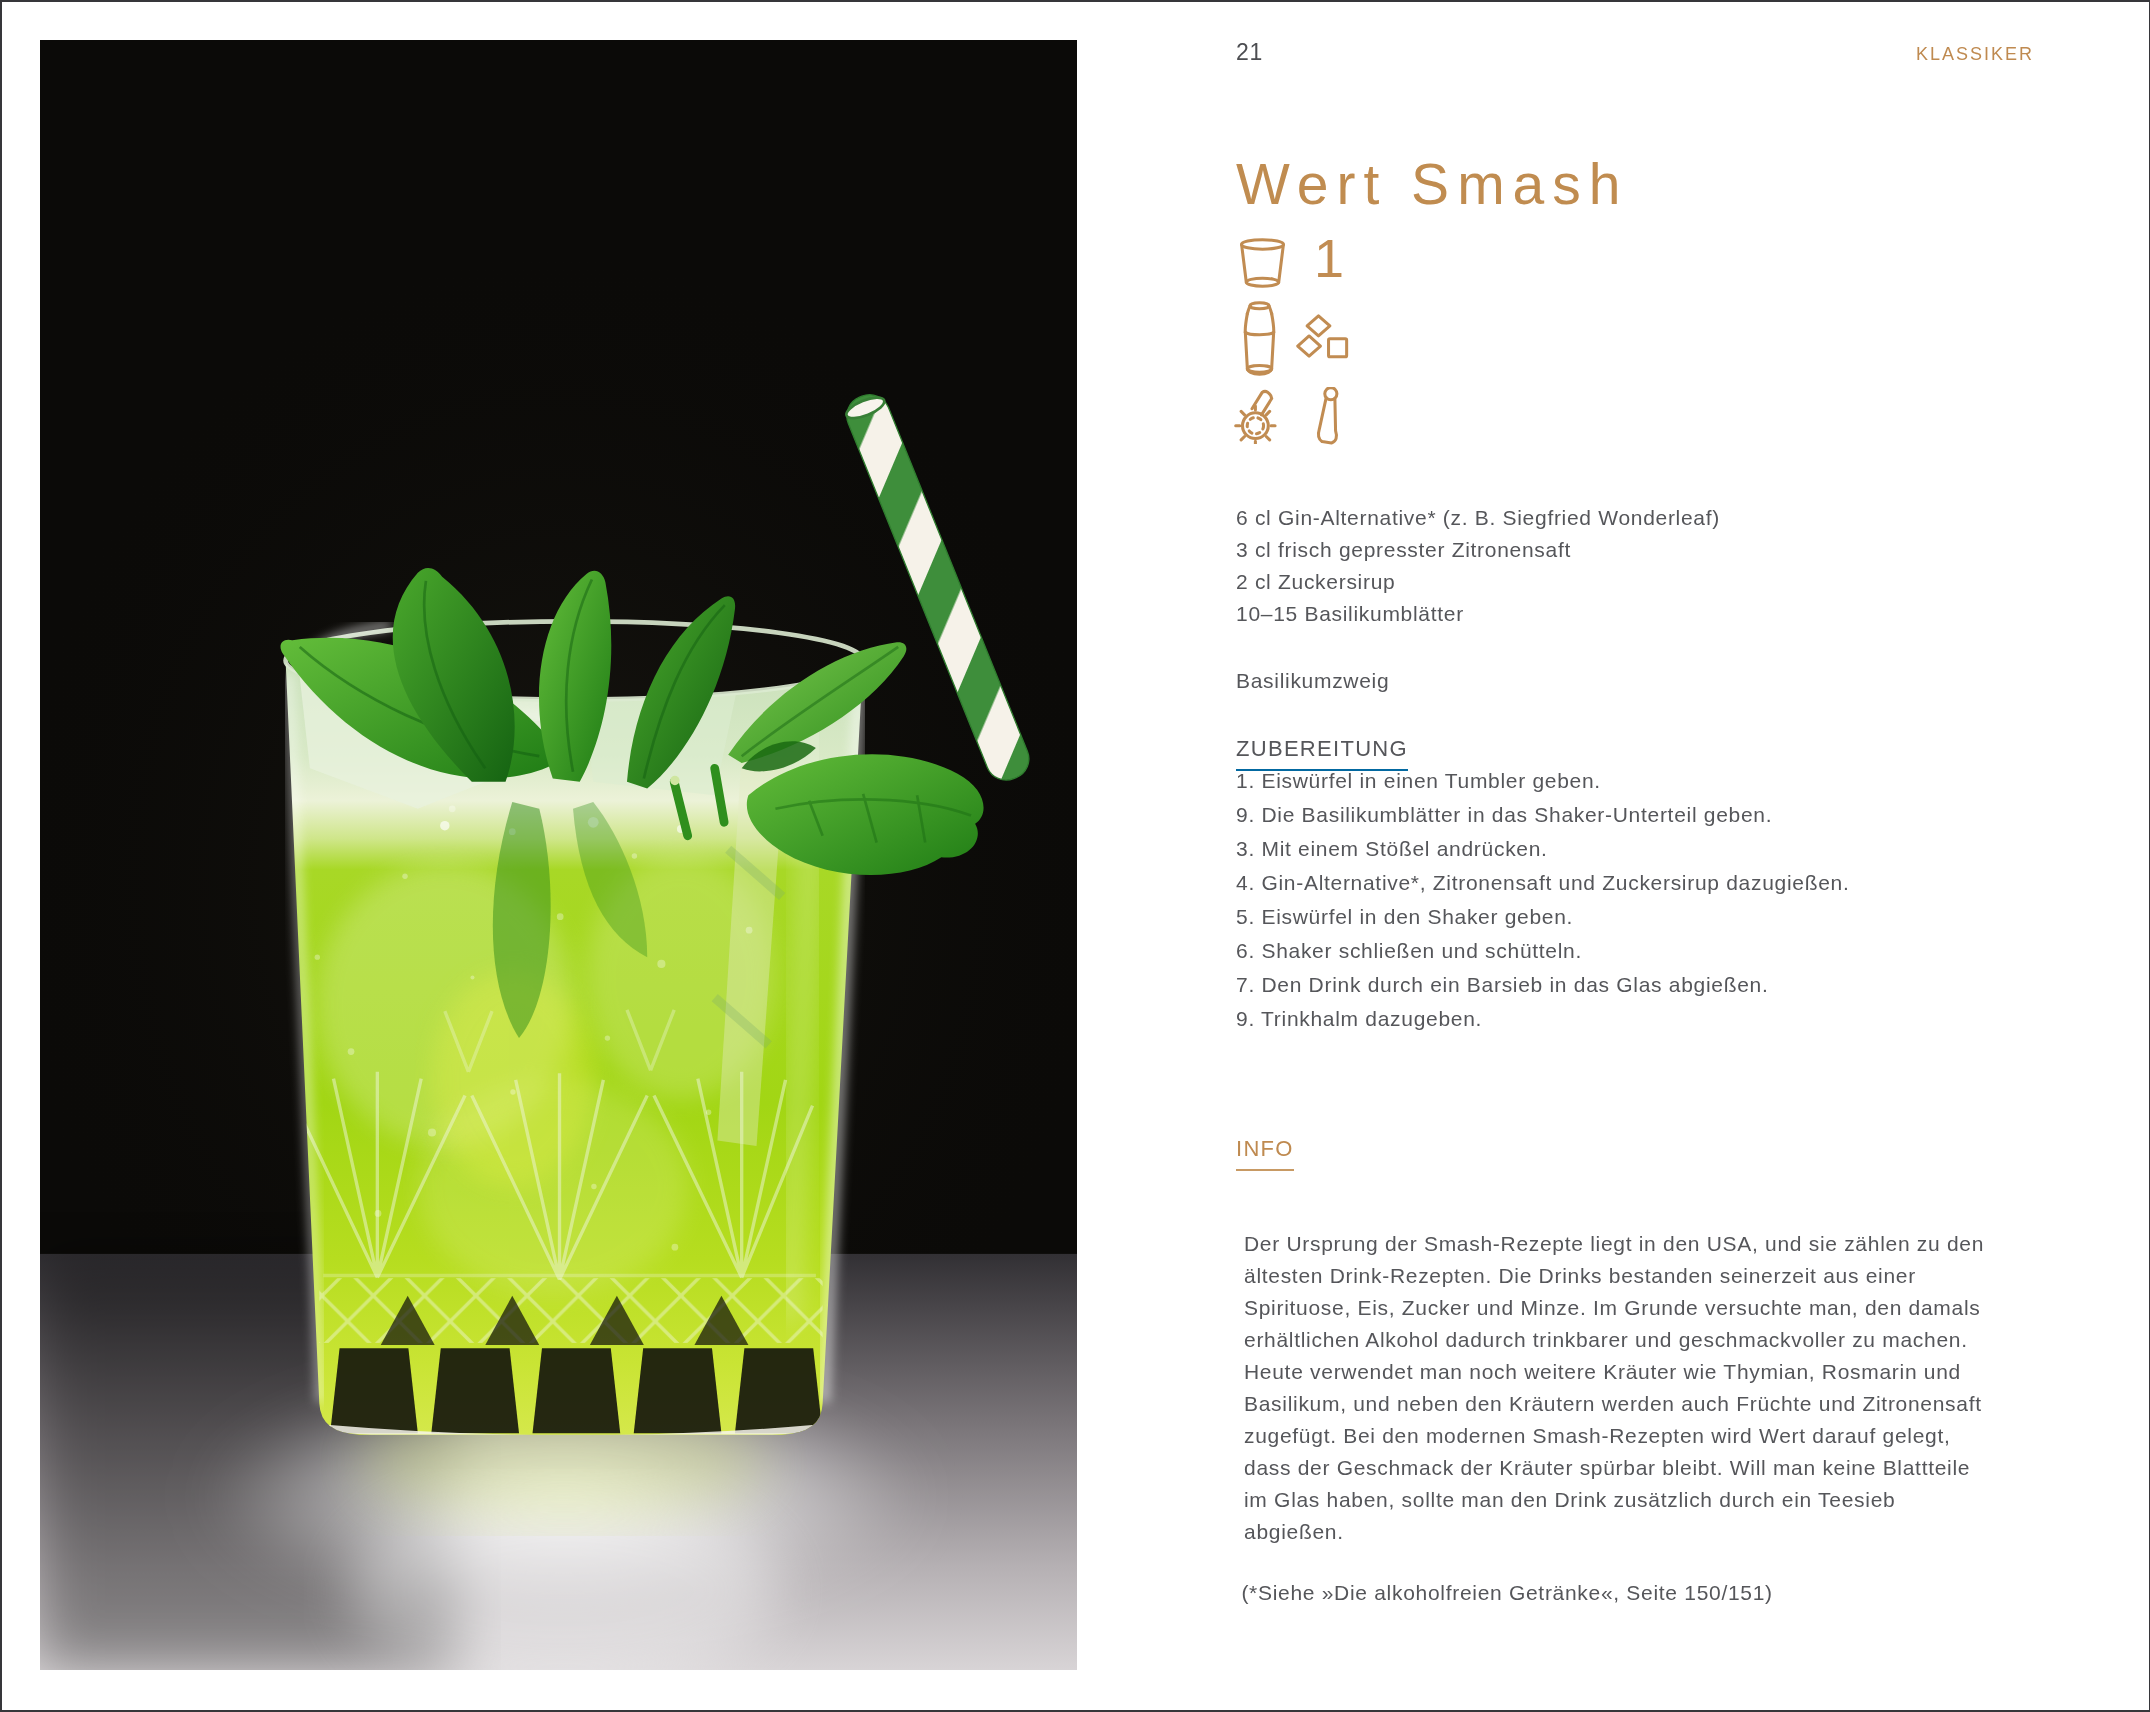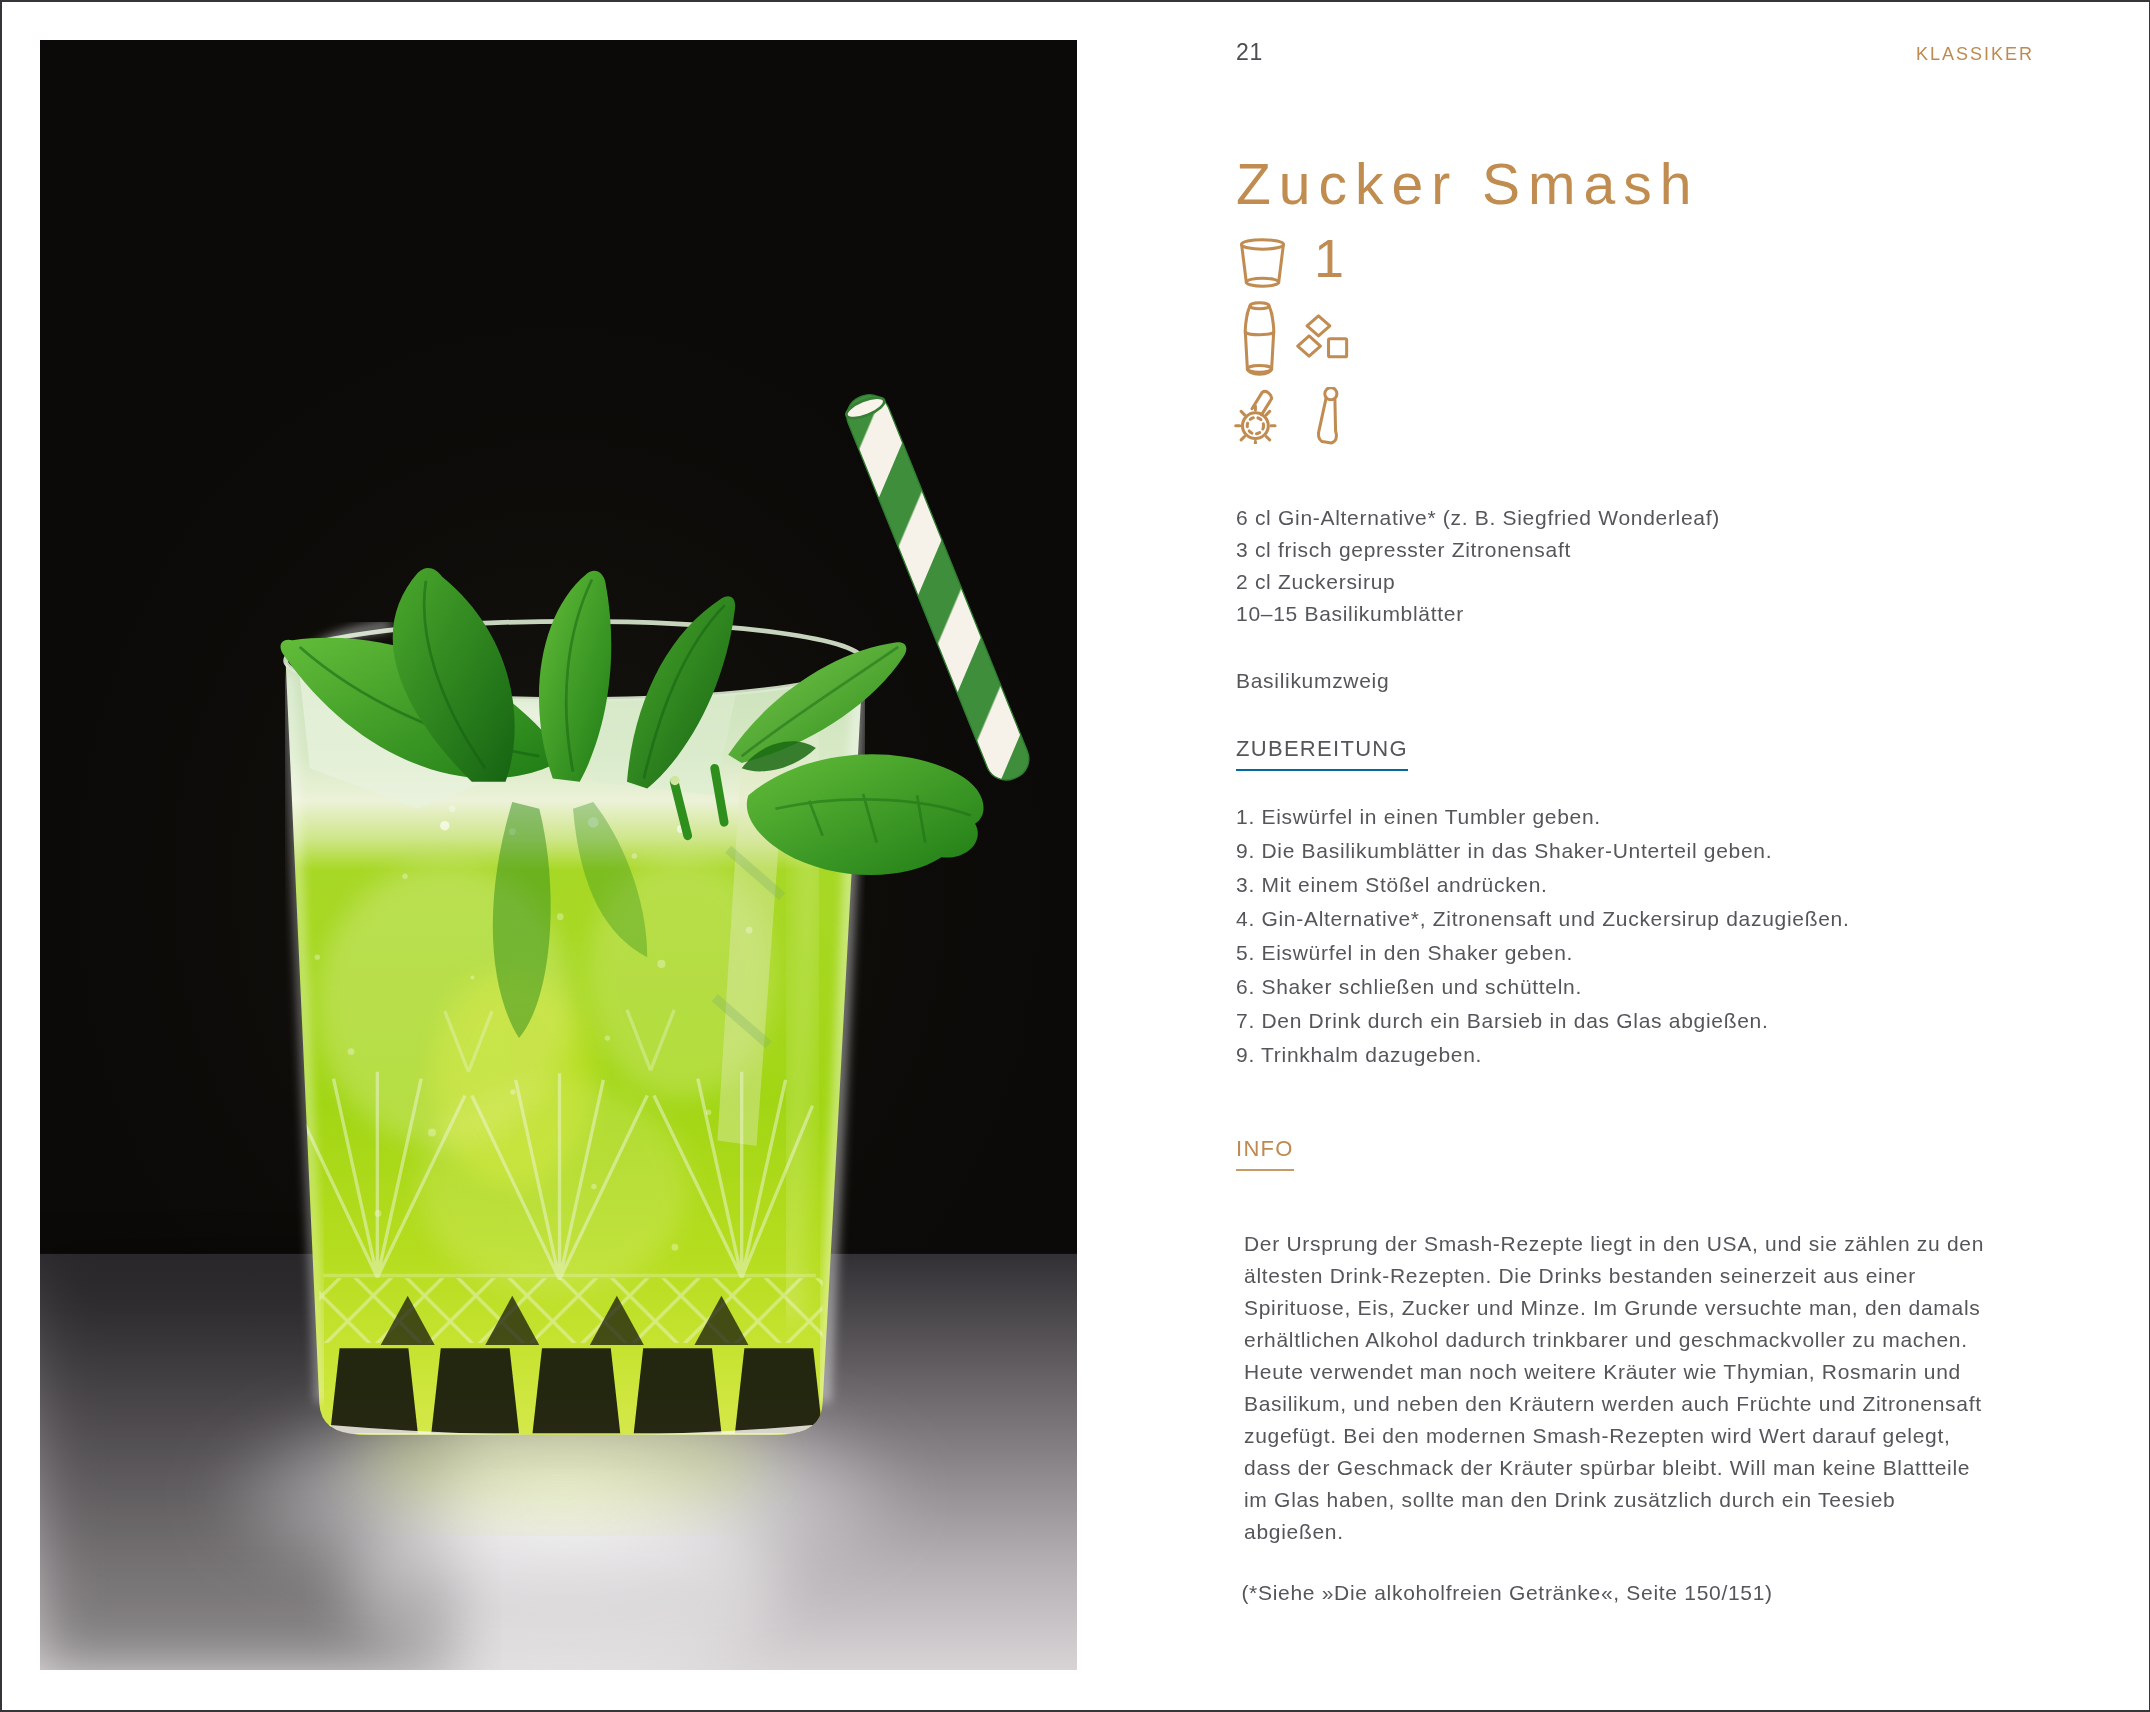--- a/index.html
+++ b/index.html
@@ -17,21 +17,21 @@
   .page-number{font-size:23px;color:#4c4d51;letter-spacing:0.7px;}
   .category{font-size:18px;color:#bf8a50;letter-spacing:2px;}
   .title{position:absolute;left:0;top:113px;font-size:57px;font-weight:400;color:#c08c50;letter-spacing:8px;white-space:nowrap;}
   .icon{position:absolute;}
   .icon svg{display:block;}
   .count-1{position:absolute;left:1314px;top:227px;font-size:54px;color:#c18c52;font-weight:400;}
   .ingredients{position:absolute;left:0;top:502px;font-size:21px;letter-spacing:0.7px;line-height:32px;}
   .garnish{position:absolute;left:0;top:669px;font-size:21px;letter-spacing:0.7px;}
   .section-heading{display:inline-block;font-size:22px;letter-spacing:1.3px;padding-bottom:6.7px;border-bottom:2px solid #0369a1;}
   .zubereitung-wrap{position:absolute;left:0;top:736px;}
-  .steps{position:absolute;left:0;top:800px;font-size:21px;letter-spacing:0.7px;line-height:34px;}
+  .steps{position:absolute;left:0;top:764px;font-size:21px;letter-spacing:0.7px;line-height:34px;}
   .info-wrap{position:absolute;left:0;top:1136px;}
   .info-wrap .section-heading{color:#bf8a50;border-bottom-color:#c89a64;}
   .info-text{position:absolute;left:8px;top:1207px;width:755px;font-size:21px;letter-spacing:0.7px;line-height:32px;}
   .footnote{position:absolute;left:5.4px;top:1581px;font-size:21px;letter-spacing:0.7px;}
   .gold-stroke{stroke:#c18c52;fill:none;stroke-width:4.5;stroke-linecap:round;stroke-linejoin:round;}
 </style>
 </head>
 <body>
 
 <div class="page-border"></div>
@@ -210,21 +210,21 @@
 </svg>
 </div>
 
 <div class="content">
 
   <div class="header-row">
     <span class="page-number">21</span>
     <span class="category">KLASSIKER</span>
   </div>
 
-  <h1 class="title">Zucker Smash</h1>
+  <h1 class="title">Wert Smash</h1>
 </div>
 
 <div class="icon" style="left:1236px;top:237px;">
   <svg width="53" height="54" viewBox="0 0 78 80">
     <ellipse class="gold-stroke" cx="39" cy="11" rx="31" ry="7"></ellipse>
     <path class="gold-stroke" d="M8,11 L15,67 M70,11 L63,67"></path>
     <ellipse class="gold-stroke" cx="39" cy="67" rx="24" ry="6"></ellipse>
   </svg>
 </div>
 <div class="count-1">1</div>

